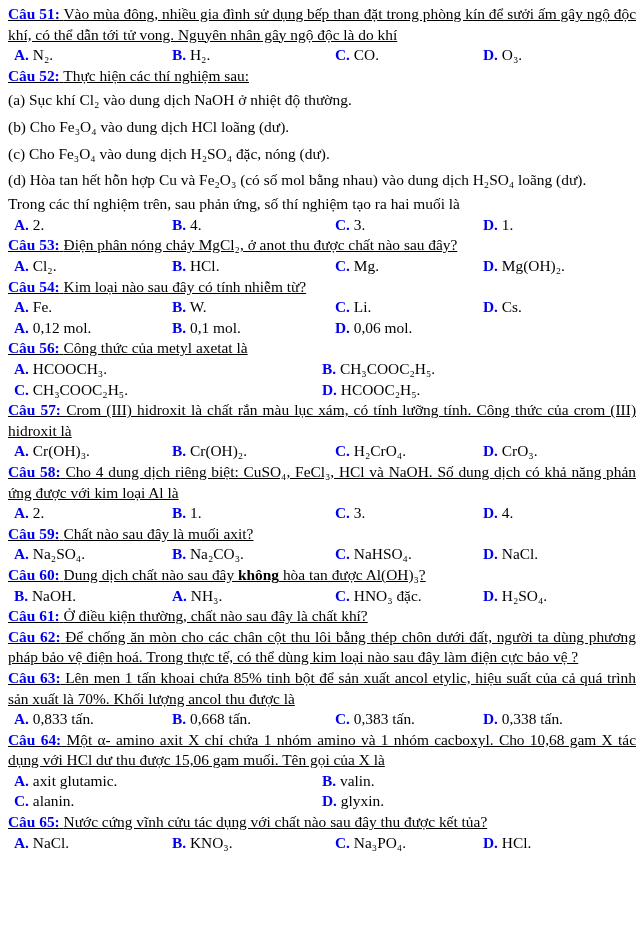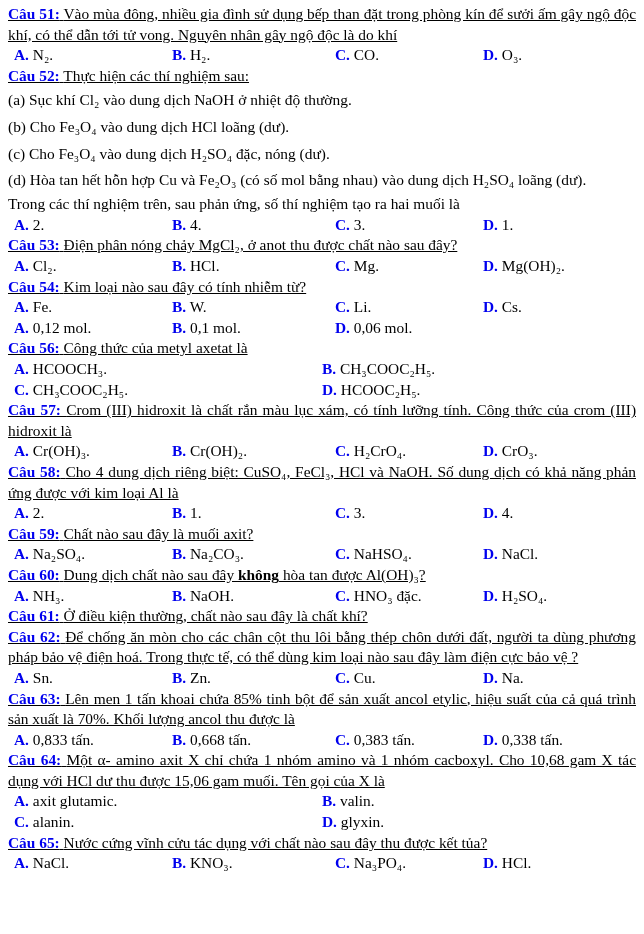--- a/index.html
+++ b/index.html
@@ -107,37 +107,31 @@
       <div class="options line cols4">
         <div class="opt"><span class="letter">A.</span> <span>Na₂SO₄.</span></div>
         <div class="opt"><span class="letter">B.</span> <span>Na₂CO₃.</span></div>
         <div class="opt"><span class="letter">C.</span> <span>NaHSO₄.</span></div>
         <div class="opt"><span class="letter">D.</span> <span>NaCl.</span></div>
       </div>
     </div>
     <div class="question">
       <div class="stem line"><span class="qlabel">Câu 60:</span> <span>Dung dịch chất nào sau đây </span><span class="bold">không</span><span> hòa tan được Al(OH)₃?</span></div>
       <div class="options line cols4">
+        <div class="opt"><span class="letter">B.</span> <span>NaOH.</span></div>
         <div class="opt"><span class="letter">A.</span> <span>NH₃.</span></div>
-        <div class="opt"><span class="letter">B.</span> <span>NaOH.</span></div>
         <div class="opt"><span class="letter">C.</span> <span>HNO₃ đặc.</span></div>
         <div class="opt"><span class="letter">D.</span> <span>H₂SO₄.</span></div>
       </div>
     </div>
     <div class="question">
       <div class="stem line"><span class="qlabel">Câu 61:</span> <span>Ở điều kiện thường, chất nào sau đây là chất khí?</span></div>
     </div>
     <div class="question">
       <div class="stem line"><span class="qlabel">Câu 62:</span> <span>Để chống ăn mòn cho các chân cột thu lôi bằng thép chôn dưới đất, người ta dùng phương pháp bảo vệ điện hoá. Trong thực tế, có thể dùng kim loại nào sau đây làm điện cực bảo vệ ?</span></div>
-      <div class="options line cols4">
-        <div class="opt"><span class="letter">A.</span> <span>Sn.</span></div>
-        <div class="opt"><span class="letter">B.</span> <span>Zn.</span></div>
-        <div class="opt"><span class="letter">C.</span> <span>Cu.</span></div>
-        <div class="opt"><span class="letter">D.</span> <span>Na.</span></div>
-      </div>
     </div>
     <div class="question">
       <div class="stem line"><span class="qlabel">Câu 63:</span> <span>Lên men 1 tấn khoai chứa 85% tinh bột để sản xuất ancol etylic, hiệu suất của cả quá trình sản xuất là 70%. Khối lượng ancol thu được là</span></div>
       <div class="options line cols4">
         <div class="opt"><span class="letter">A.</span> <span>0,833 tấn.</span></div>
         <div class="opt"><span class="letter">B.</span> <span>0,668 tấn.</span></div>
         <div class="opt"><span class="letter">C.</span> <span>0,383 tấn.</span></div>
         <div class="opt"><span class="letter">D.</span> <span>0,338 tấn.</span></div>
       </div>
     </div>

